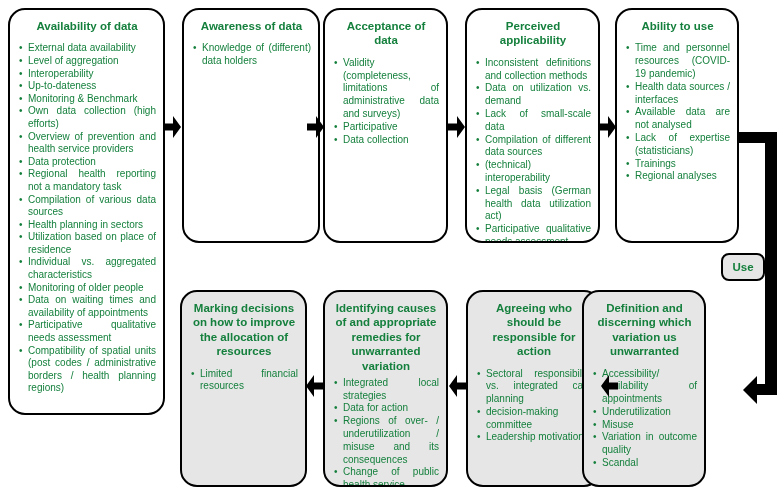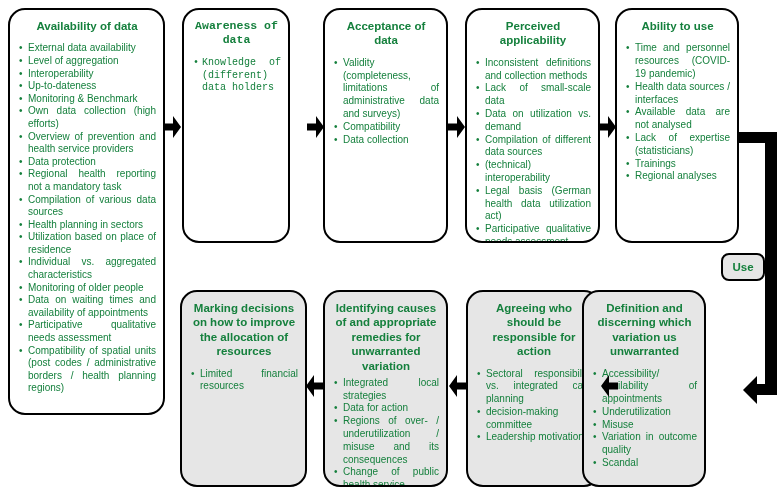--- a/index.html
+++ b/index.html
@@ -60,21 +60,21 @@
     position:absolute;
     left:721px;top:253px;width:44px;height:28px;
     background:var(--grey);
     border:2px solid var(--border);
     border-radius:8px;
     box-sizing:border-box;
     display:flex;align-items:center;justify-content:center;
     font-weight:bold;font-size:11.5px;
   }
   #b1{left:8px;  top:8px;  width:157px;height:407px;}
-  #b2{left:182px;top:8px;  width:108px;height:235px;font-family:Liberation Mono, monospace;}
+  #b2{left:182px;top:8px;  width:138px;height:235px;}
   #b3{left:323px;top:8px;  width:125px;height:235px;}
   #b4{left:465px;top:8px;  width:135px;height:235px;}
   #b5{left:615px;top:8px;  width:124px;height:235px;}
   #b6{left:180px;top:290px;width:127px;height:197px;}
   #b7{left:323px;top:290px;width:125px;height:197px;}
   #b8{left:466px;top:290px;width:135px;height:197px;}
   #b9{left:582px;top:290px;width:124px;height:197px;}
   #b1 li{line-height:1.26;}
 </style>
 </head>
@@ -109,31 +109,31 @@
     <div class="title">Awareness of data</div>
     <ul>
         <li>Knowledge of (different) data holders</li>
       </ul>
   </div>
 
   <div class="box" id="b3">
     <div class="title">Acceptance of data</div>
     <ul>
         <li>Validity (completeness, limitations of administrative data and surveys)</li>
-        <li>Compatibility</li>
+        <li>Participative</li>
         <li>Data collection</li>
       </ul>
   </div>
 
   <div class="box" id="b4">
     <div class="title">Perceived applicability</div>
     <ul>
         <li>Inconsistent definitions and collection methods</li>
+        <li>Data on utilization vs. demand</li>
         <li>Lack of small-scale data</li>
-        <li>Data on utilization vs. demand</li>
         <li>Compilation of different data sources</li>
         <li>(technical) interoperability</li>
         <li>Legal basis (German health data utilization act)</li>
         <li>Participative qualitative needs assessment</li>
       </ul>
   </div>
 
   <div class="box" id="b5">
     <div class="title">Ability to use</div>
     <ul>

